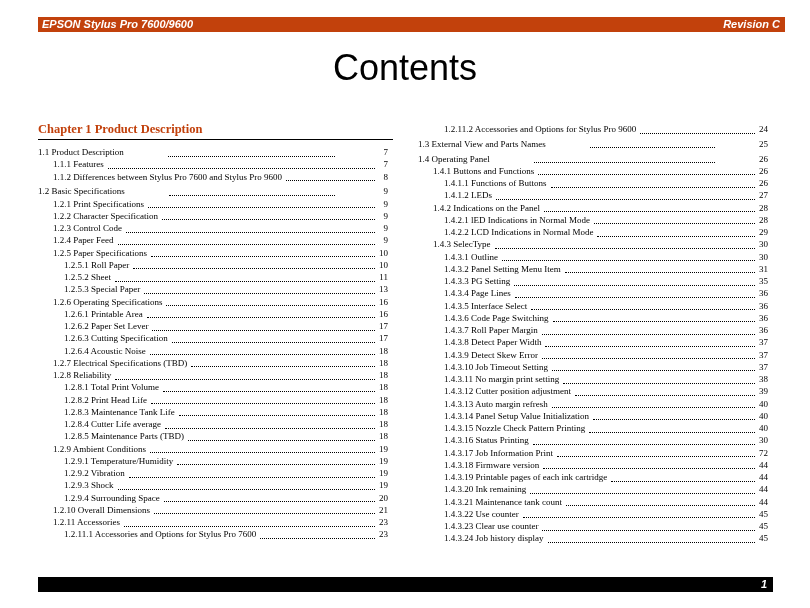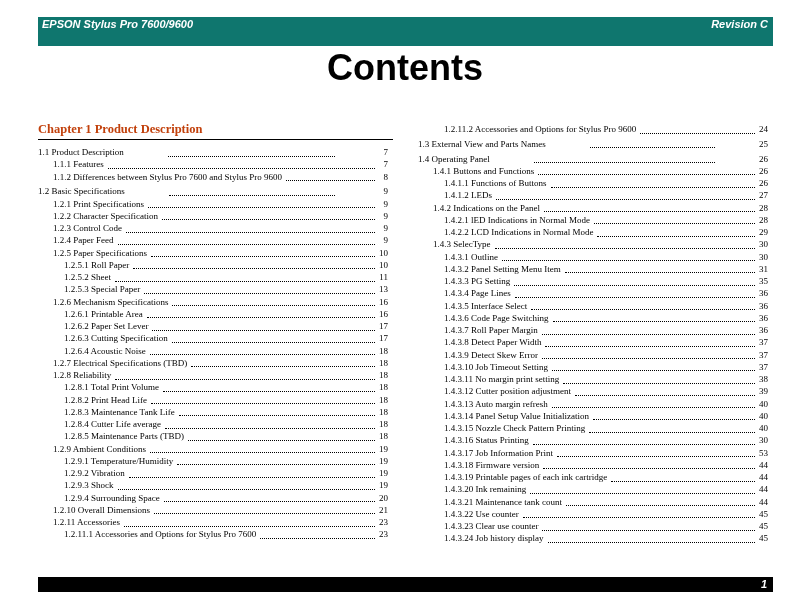--- a/index.html
+++ b/index.html
@@ -1,27 +1,27 @@
 <!DOCTYPE html>
 <html><head>
 <meta charset="utf-8">
 <style>
   html, body { margin: 0; padding: 0; background: #ffffff; }
   body { width: 810px; height: 608px; position: relative; overflow: hidden; }
   .header-bar {
-    position: absolute; left: 38px; top: 17px; width: 735px; height: 29px;
-    background: #0f766e; color: #ffffff;
+    position: absolute; left: 38px; top: 17px; width: 735px; height: 15px;
+    background: #c2410c; color: #ffffff;
     font-family: "Liberation Sans", sans-serif; font-weight: bold; font-style: italic;
-    font-size: 11px; line-height: 15px;
+    font-size: 11px; line-height: 15px; padding-left: 12px;
   }
   .header-bar .left { position: absolute; left: 4px; top: 0; }
   .header-bar .right { position: absolute; right: 5px; top: 0; }
   .page-title {
     position: absolute; left: 0; width: 810px; top: 44px; text-align: center;
-    font-family: "Liberation Sans", sans-serif; font-weight: bold; font-size: 36px;
+    font-family: "Liberation Sans", sans-serif; font-weight: normal; font-size: 36px;
     color: #000000; line-height: 48px;
   }
   .chapter-heading {
     position: absolute; left: 38px; top: 122px; width: 355px;
     font-family: "Liberation Serif", serif; font-weight: bold; font-size: 12.5px;
     color: #c2410c; border-bottom: 1.5px solid #000; padding-bottom: 2px; line-height: 15px;
   }
   .toc-col { position: absolute; font-family: "Liberation Serif", serif; font-size: 9px; color: #000; }
   .toc-col.left { left: 38px; top: 146px; width: 350px; }
   .toc-col.right { left: 418px; top: 123px; width: 350px; }
@@ -114,21 +114,21 @@
       <span class="lbl">1.2.5.2 Sheet</span>
       <span class="dots"></span>
       <span class="pg">11</span>
     </div>
     <div class="toc-row lvl3">
       <span class="lbl">1.2.5.3 Special Paper</span>
       <span class="dots"></span>
       <span class="pg">13</span>
     </div>
     <div class="toc-row lvl2">
-      <span class="lbl">1.2.6 Mechanism Specifications</span>
+      <span class="lbl">1.2.6 Operating Specifications</span>
       <span class="dots"></span>
       <span class="pg">16</span>
     </div>
     <div class="toc-row lvl3">
       <span class="lbl">1.2.6.1 Printable Area</span>
       <span class="dots"></span>
       <span class="pg">16</span>
     </div>
     <div class="toc-row lvl3">
       <span class="lbl">1.2.6.2 Paper Set Lever</span>
@@ -348,21 +348,21 @@
       <span class="pg">40</span>
     </div>
     <div class="toc-row lvl3">
       <span class="lbl">1.4.3.16 Status Printing</span>
       <span class="dots"></span>
       <span class="pg">30</span>
     </div>
     <div class="toc-row lvl3">
       <span class="lbl">1.4.3.17 Job Information Print</span>
       <span class="dots"></span>
-      <span class="pg">53</span>
+      <span class="pg">72</span>
     </div>
     <div class="toc-row lvl3">
       <span class="lbl">1.4.3.18 Firmware version</span>
       <span class="dots"></span>
       <span class="pg">44</span>
     </div>
     <div class="toc-row lvl3">
       <span class="lbl">1.4.3.19 Printable pages of each ink cartridge</span>
       <span class="dots"></span>
       <span class="pg">44</span>

